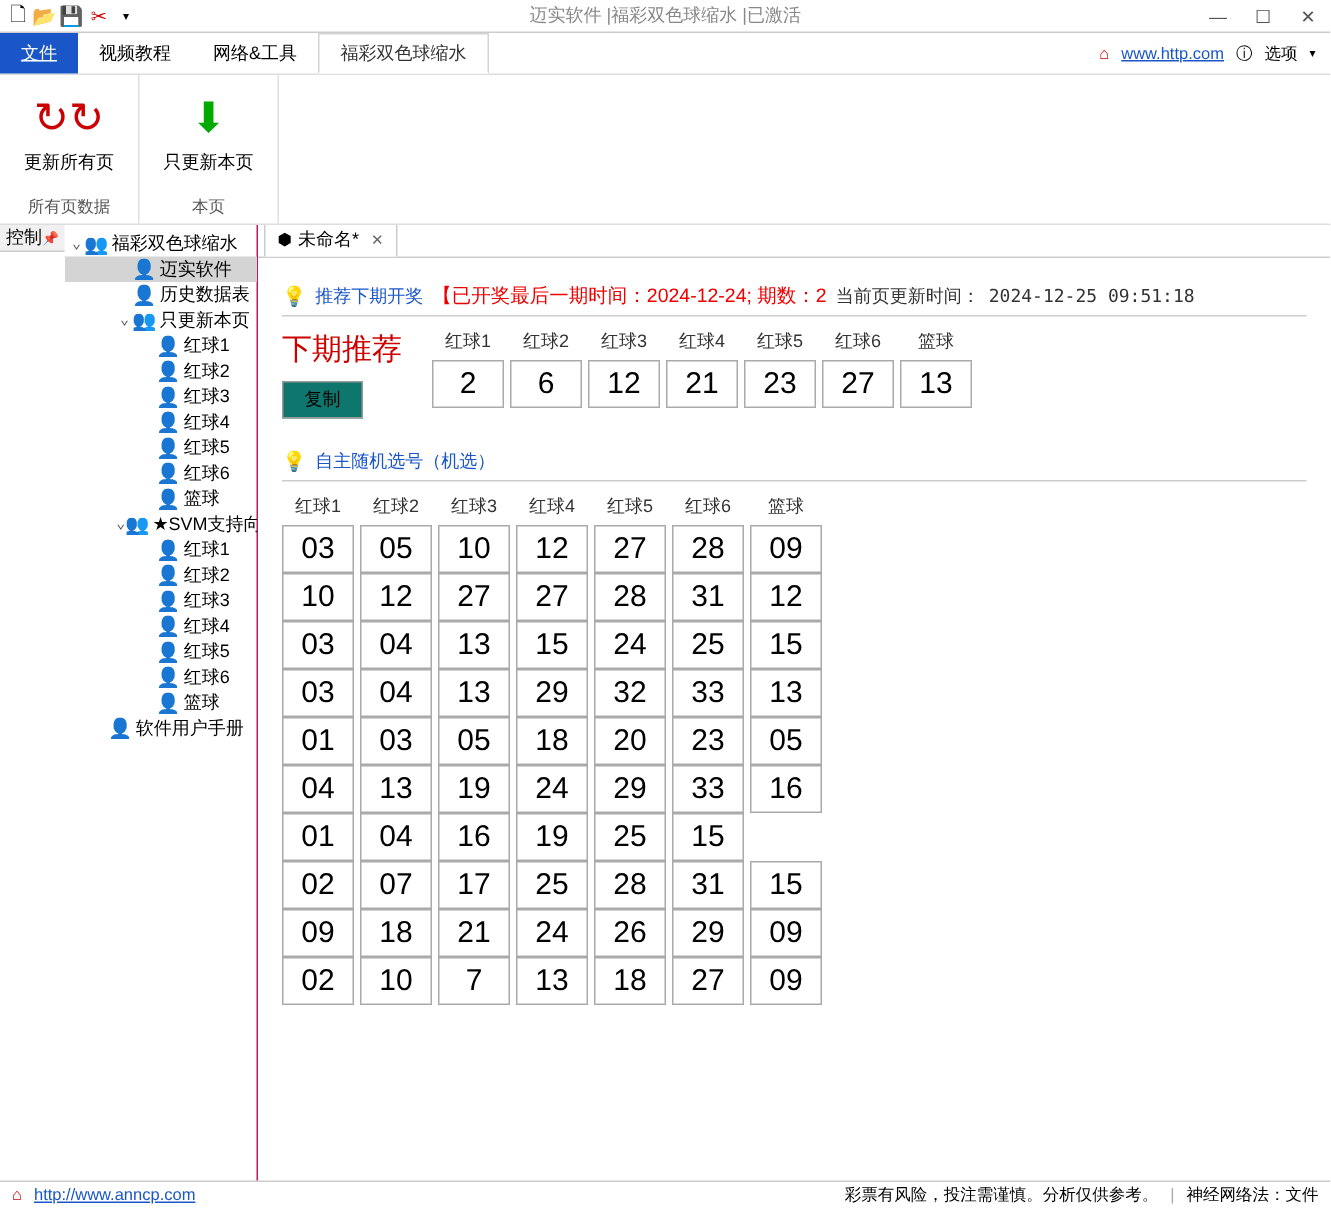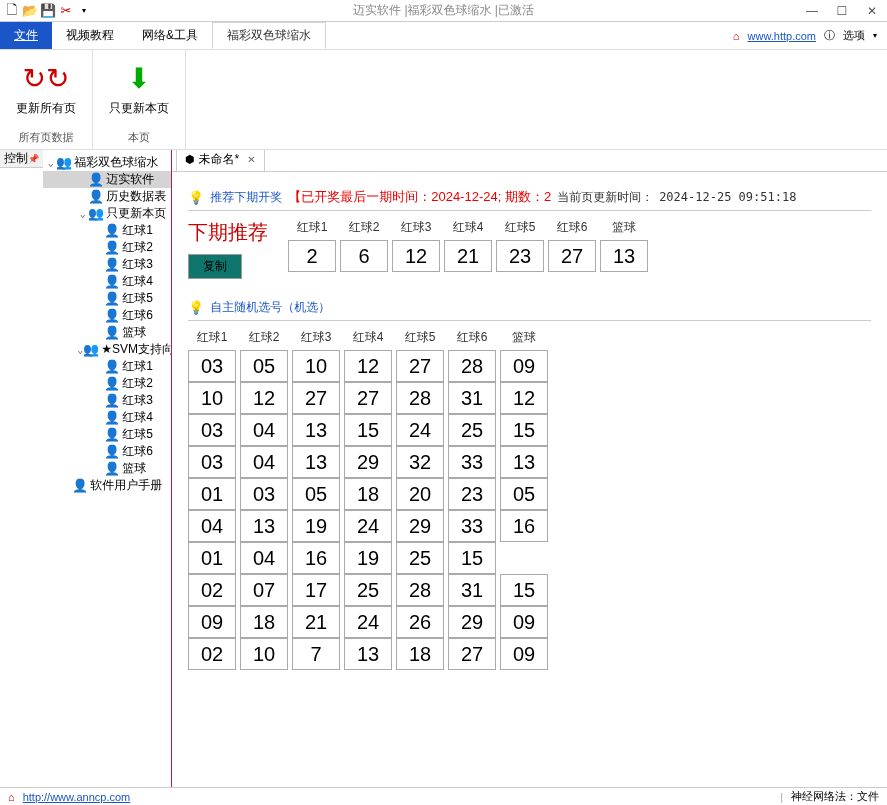--- a/index.html
+++ b/index.html
@@ -392,15 +392,16 @@
         </div>
       </div>
     </div>
   </div>
 </div>
 
 <div class="statusbar">
   <span style="color:#c00">⌂</span>
   <a>http://www.anncp.com</a>
   <span style="flex:1"></span>
+  <span>彩票有风险，投注需谨慎。分析仅供参考。</span>
   <span class="status-sep">|</span>
   <span>神经网络法：文件</span>
 </div>
 
 </body></html>

